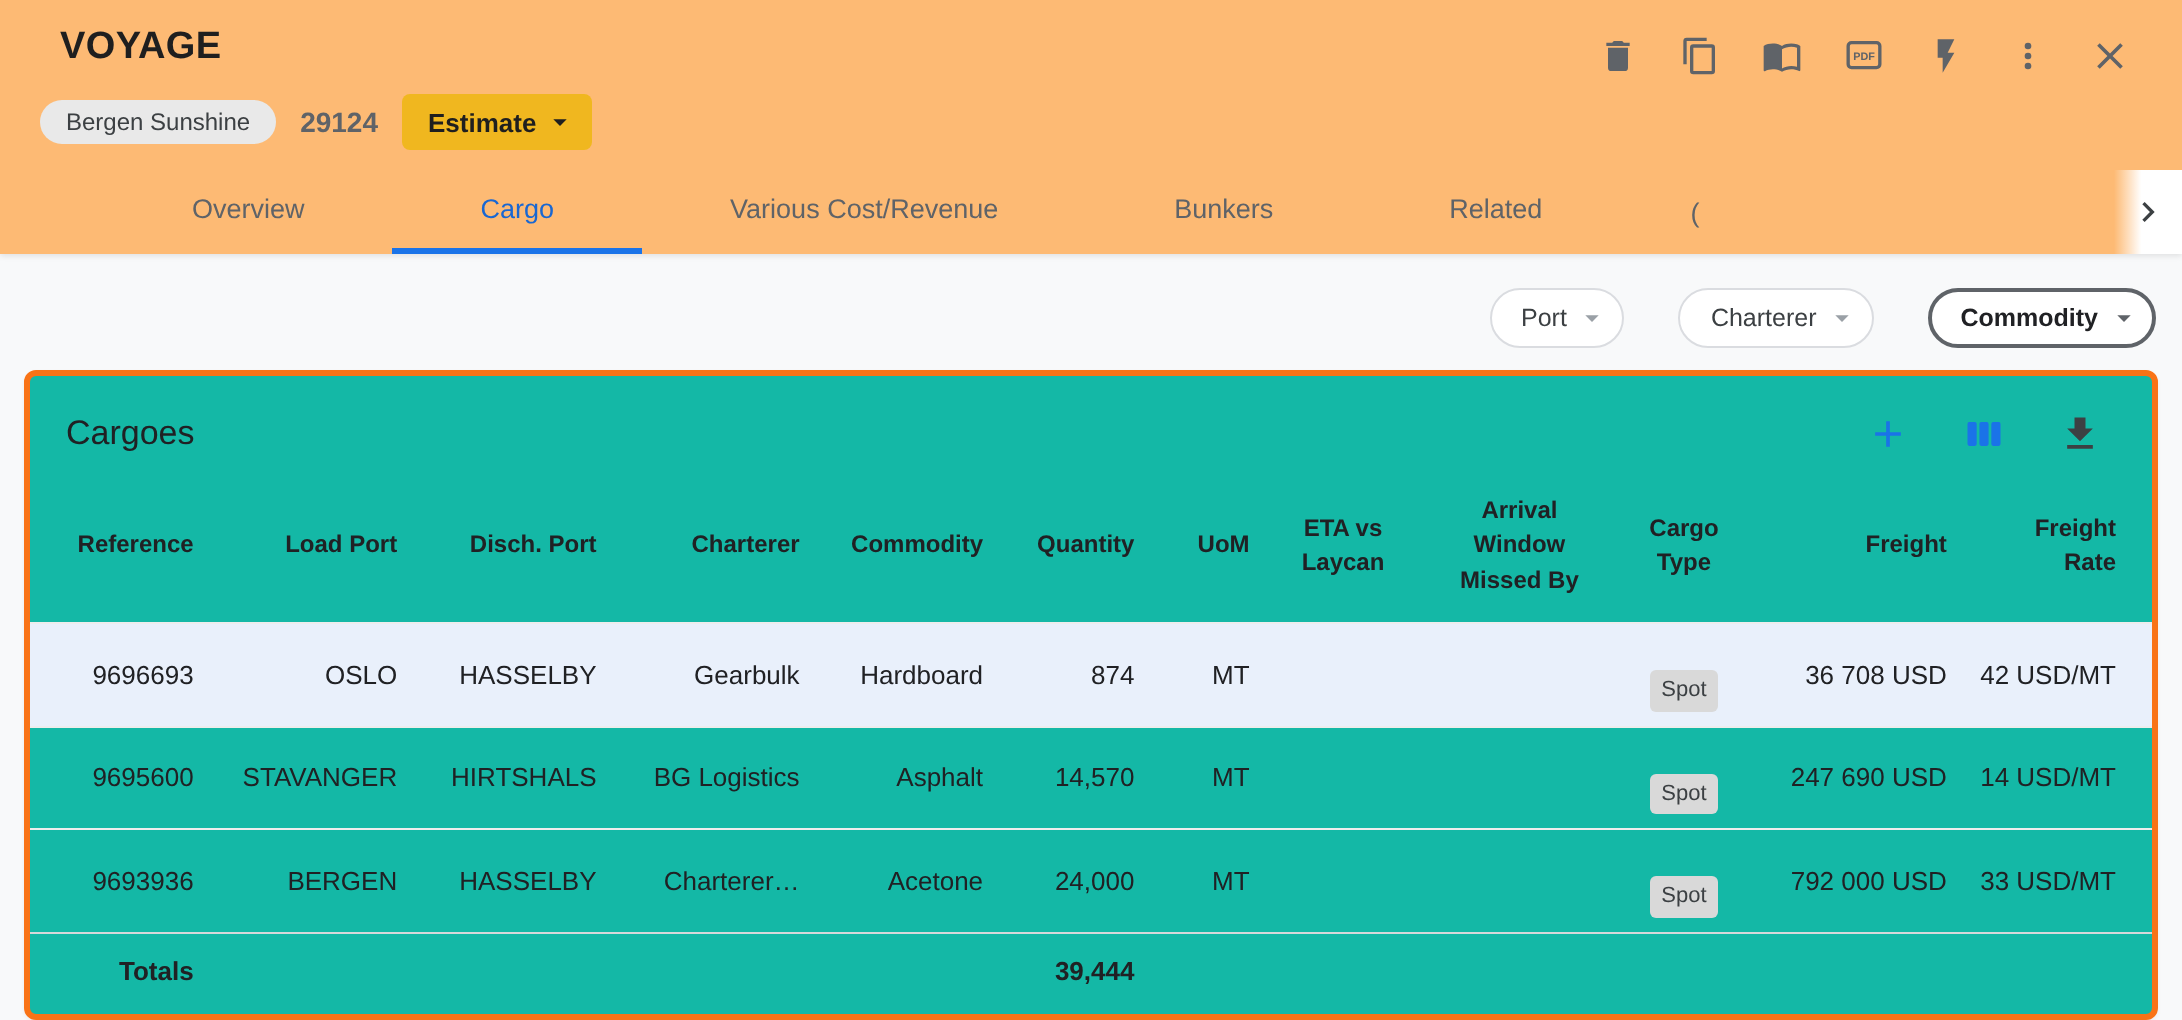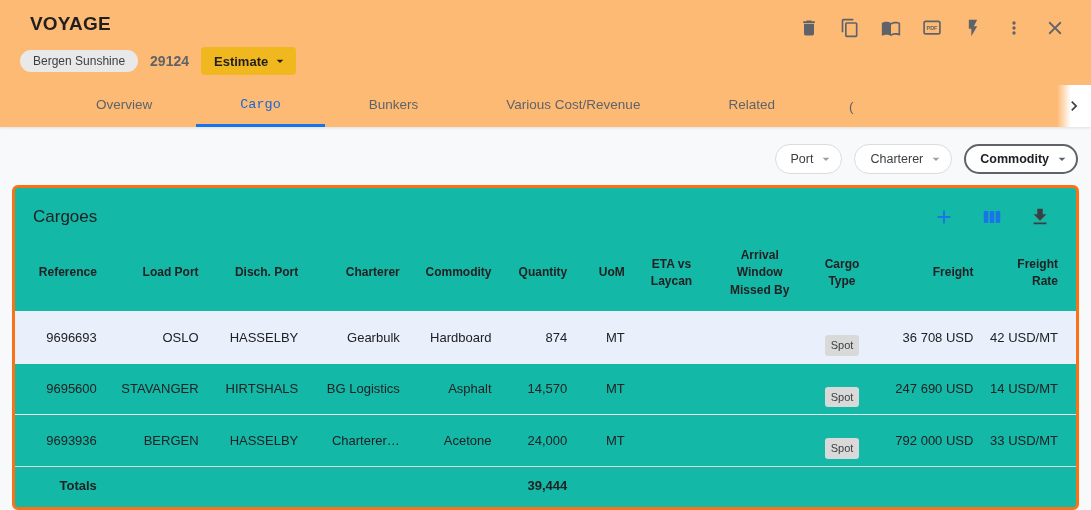--- a/index.html
+++ b/index.html
@@ -19,26 +19,26 @@
   .icon-btn svg { width:20px; height:20px; fill:#5f6368; }
   .icon-btn.close svg { width:22px; height:22px; }
   .header-sub { display:flex; align-items:center; gap:12px; padding:7px 0 10px 20px; }
   .vessel-chip { background:#e9e9e9; border-radius:13px; padding:4px 13px; font-size:12px; color:#3c4043; }
   .voyage-num { font-size:14px; font-weight:bold; color:#5f6368; }
   .estimate-btn { display:flex; align-items:center; gap:4px; background:#f0b71f; border:none; border-radius:4px; padding:6px 8px 6px 13px; font-size:13px; font-weight:bold; color:#1f1f1f; cursor:pointer; font-family:inherit; }
   .estimate-btn svg { width:16px; height:16px; fill:#1f1f1f; }
   
   .tabs { display:flex; align-items:stretch; padding-left:52px; height:42px; position:relative; }
   .tab { display:flex; align-items:center; padding:0 44px; font-size:13.5px; color:#5f6368; background:transparent; border:none; cursor:pointer; font-family:inherit; border-bottom:3px solid transparent; white-space:nowrap; }
-  .tab.active { color:#1967d2; border-bottom-color:#1a73e8;font-family:Liberation Mono, monospace; }
+  .tab.active { color:#1967d2; border-bottom-color:#1a73e8; }
   .tab-partial { display:flex; align-items:center; color:#5f6368; font-size:13.5px; padding-left:30px; }
   .tabs-chevron { position:absolute; right:0; top:0; height:42px; width:34px; border:none; background:linear-gradient(to right, rgba(255,255,255,0), #fff 40%); cursor:pointer; display:flex; align-items:center; justify-content:center; }
   .tabs-chevron svg { width:20px; height:20px; fill:#3c4043; }
   
-  .filters { display:flex; justify-content:flex-end; gap:12px; padding:17px 13px 0 0; }
+  .filters { display:flex; justify-content:flex-end; gap:27px; padding:17px 13px 0 0; }
   .filter-chip { display:flex; align-items:center; gap:5px; background:#fff; border:1px solid #dadce0; border-radius:16px; padding:6px 7px 6px 15px; font-size:12.5px; color:#3c4043; cursor:pointer; font-family:inherit; }
   .filter-chip svg { width:16px; height:16px; fill:#9aa0a6; }
   .filter-chip.selected { border:2px solid #5f6368; padding:5px 6px 5px 14px; font-weight:bold; color:#202124; }
   .filter-chip.selected svg { fill:#5f6368; }
   
   .card { background:#14b8a6; border:3px solid #f97316; border-radius:6px; margin:11px 12px 0 12px; box-shadow:0 1px 2px rgba(0,0,0,.05); overflow:hidden; }
   .card-header { display:flex; justify-content:space-between; align-items:center; padding:17px 24px 10px 18px; }
   .card-title { font-size:17px; font-weight:normal; color:#202124; }
   .card-actions { display:flex; align-items:center; gap:24px; }
   .card-actions .icon-btn svg { width:22px; height:22px; }
@@ -111,22 +111,22 @@
       <span>Estimate</span>
       <svg viewBox="0 0 24 24">
           <path d="M7 10l5 5 5-5z"></path>
         </svg>
     </button>
   </div>
 
   <nav class="tabs">
     <button class="tab">Overview</button>
     <button class="tab active">Cargo</button>
+    <button class="tab">Various Cost/Revenue</button>
     <button class="tab">Bunkers</button>
-    <button class="tab">Various Cost/Revenue</button>
     <button class="tab">Related</button>
     <span class="tab-partial">(</span>
     <button class="tabs-chevron" title="More tabs">
       <svg viewBox="0 0 24 24">
           <path d="M8.59 16.59 13.17 12 8.59 7.41 10 6l6 6-6 6z"></path>
         </svg>
     </button>
   </nav>
 </div>
 

